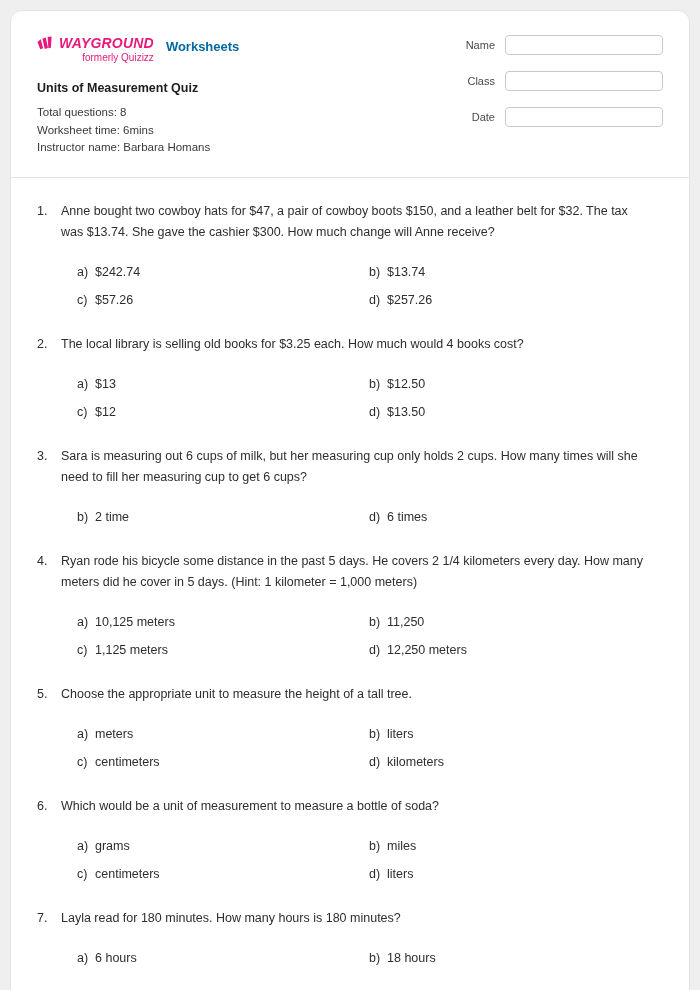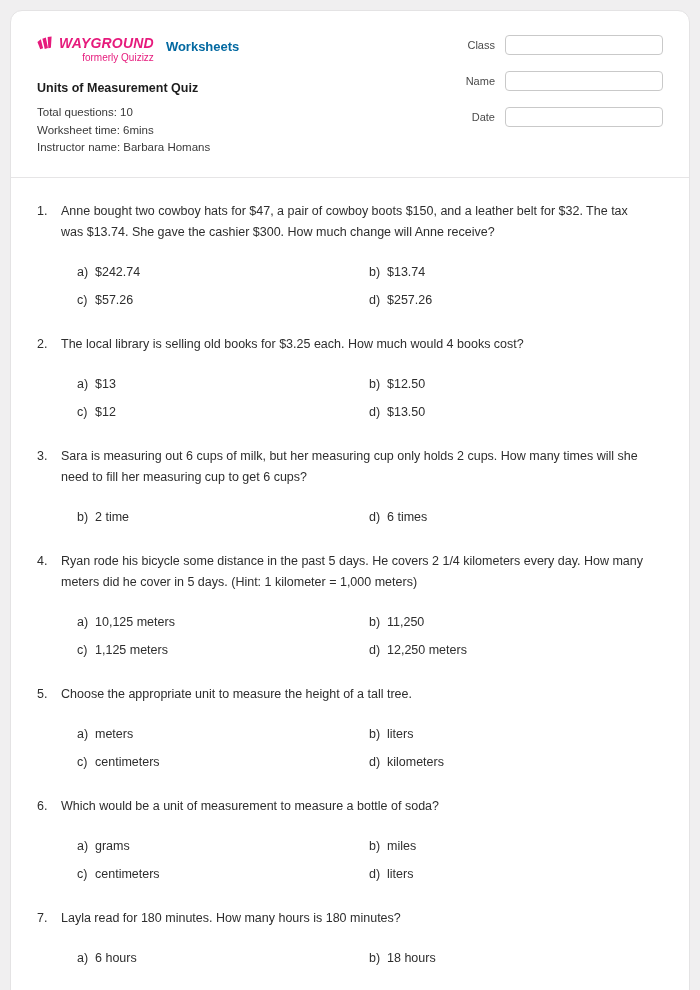--- a/index.html
+++ b/index.html
@@ -152,32 +152,32 @@
               </svg>
             </span>
             <span class="logo-word" style="color:#e61a7c">WAYGROUND</span>
           </div>
           <span class="logo-sub" style="color:#e61a7c">formerly Quizizz</span>
         </div>
         <span class="product-name">Worksheets</span>
       </div>
 
       <div class="quiz-title">Units of Measurement Quiz</div>
-      <div class="quiz-meta">Total questions: 10</div>
+      <div class="quiz-meta">Total questions: 8</div>
       <div class="quiz-meta">Worksheet time: 6mins</div>
       <div class="quiz-meta">Instructor name: Barbara Homans</div>
     </div>
 
     <div class="header-right">
       <div class="field-row">
+        <span class="field-label">Name</span>
+        <input class="field-input" type="text" value="" style="">
+      </div>
+      <div class="field-row">
         <span class="field-label">Class</span>
-        <input class="field-input" type="text" value="" style="">
-      </div>
-      <div class="field-row">
-        <span class="field-label">Name</span>
         <input class="field-input" type="text" value="" style="">
       </div>
       <div class="field-row">
         <span class="field-label">Date</span>
         <input class="field-input" type="text" value="" style="">
       </div>
     </div>
   </div>
 
   <div class="divider"></div>

